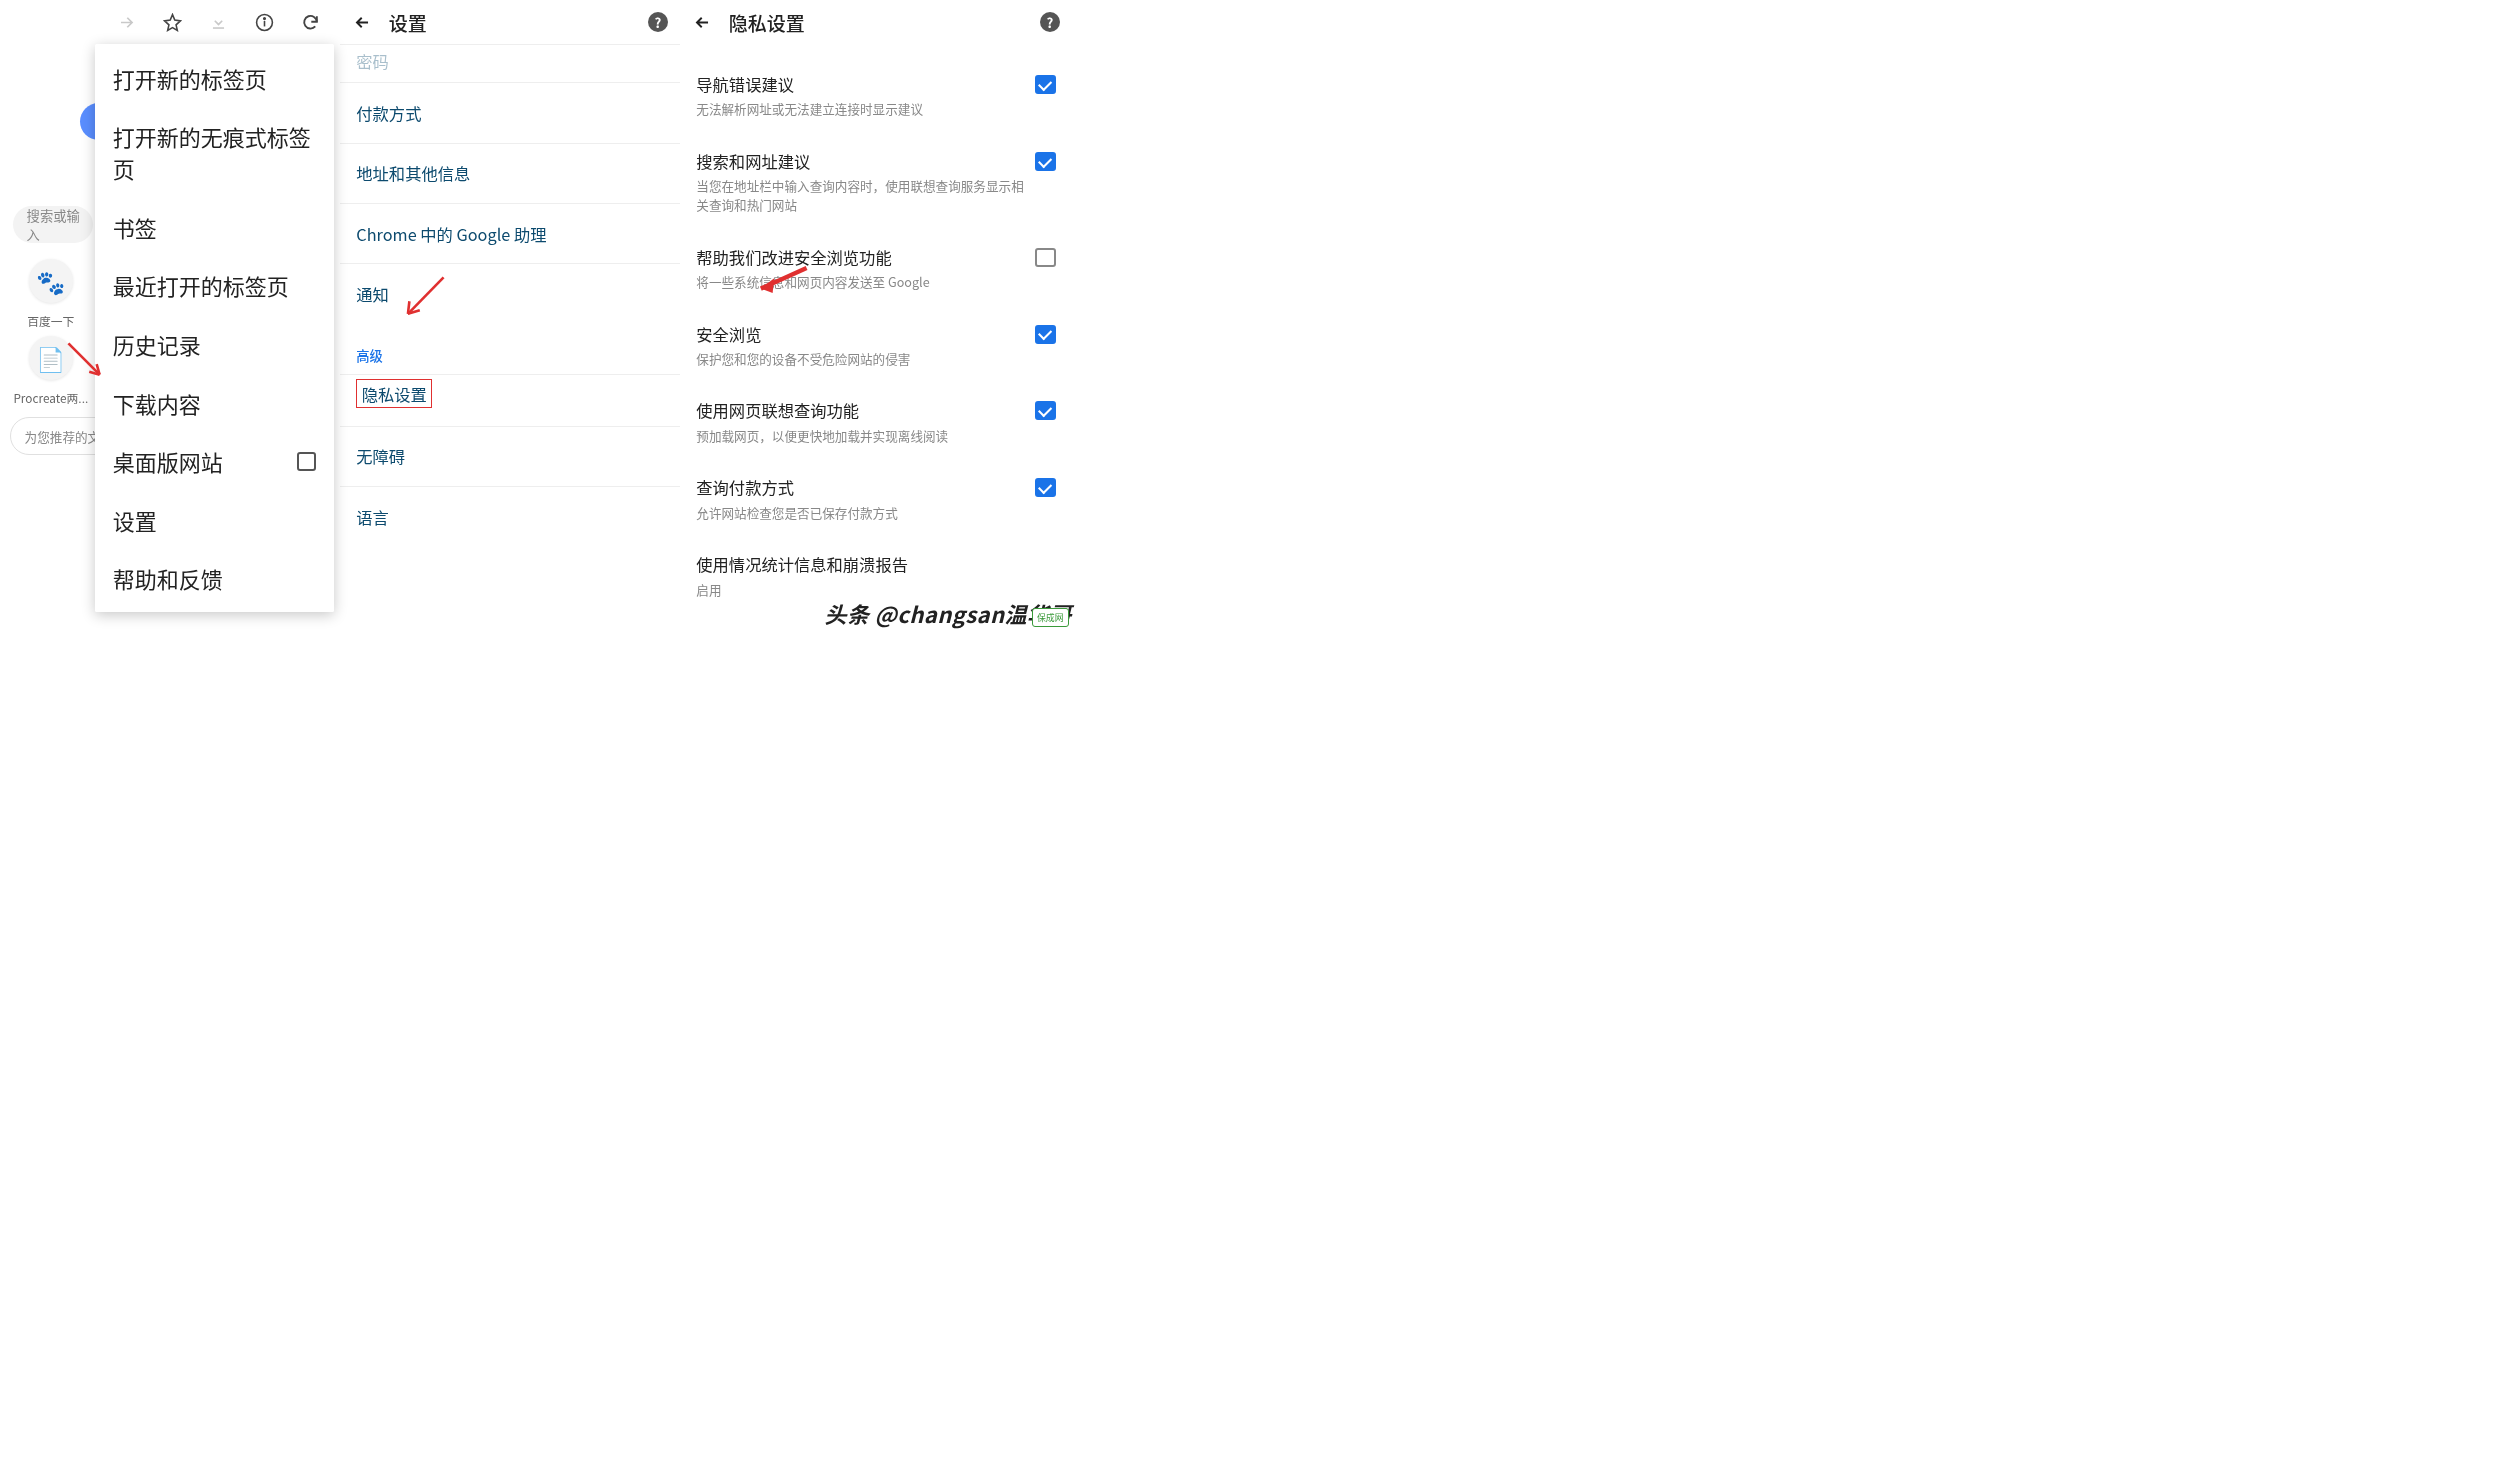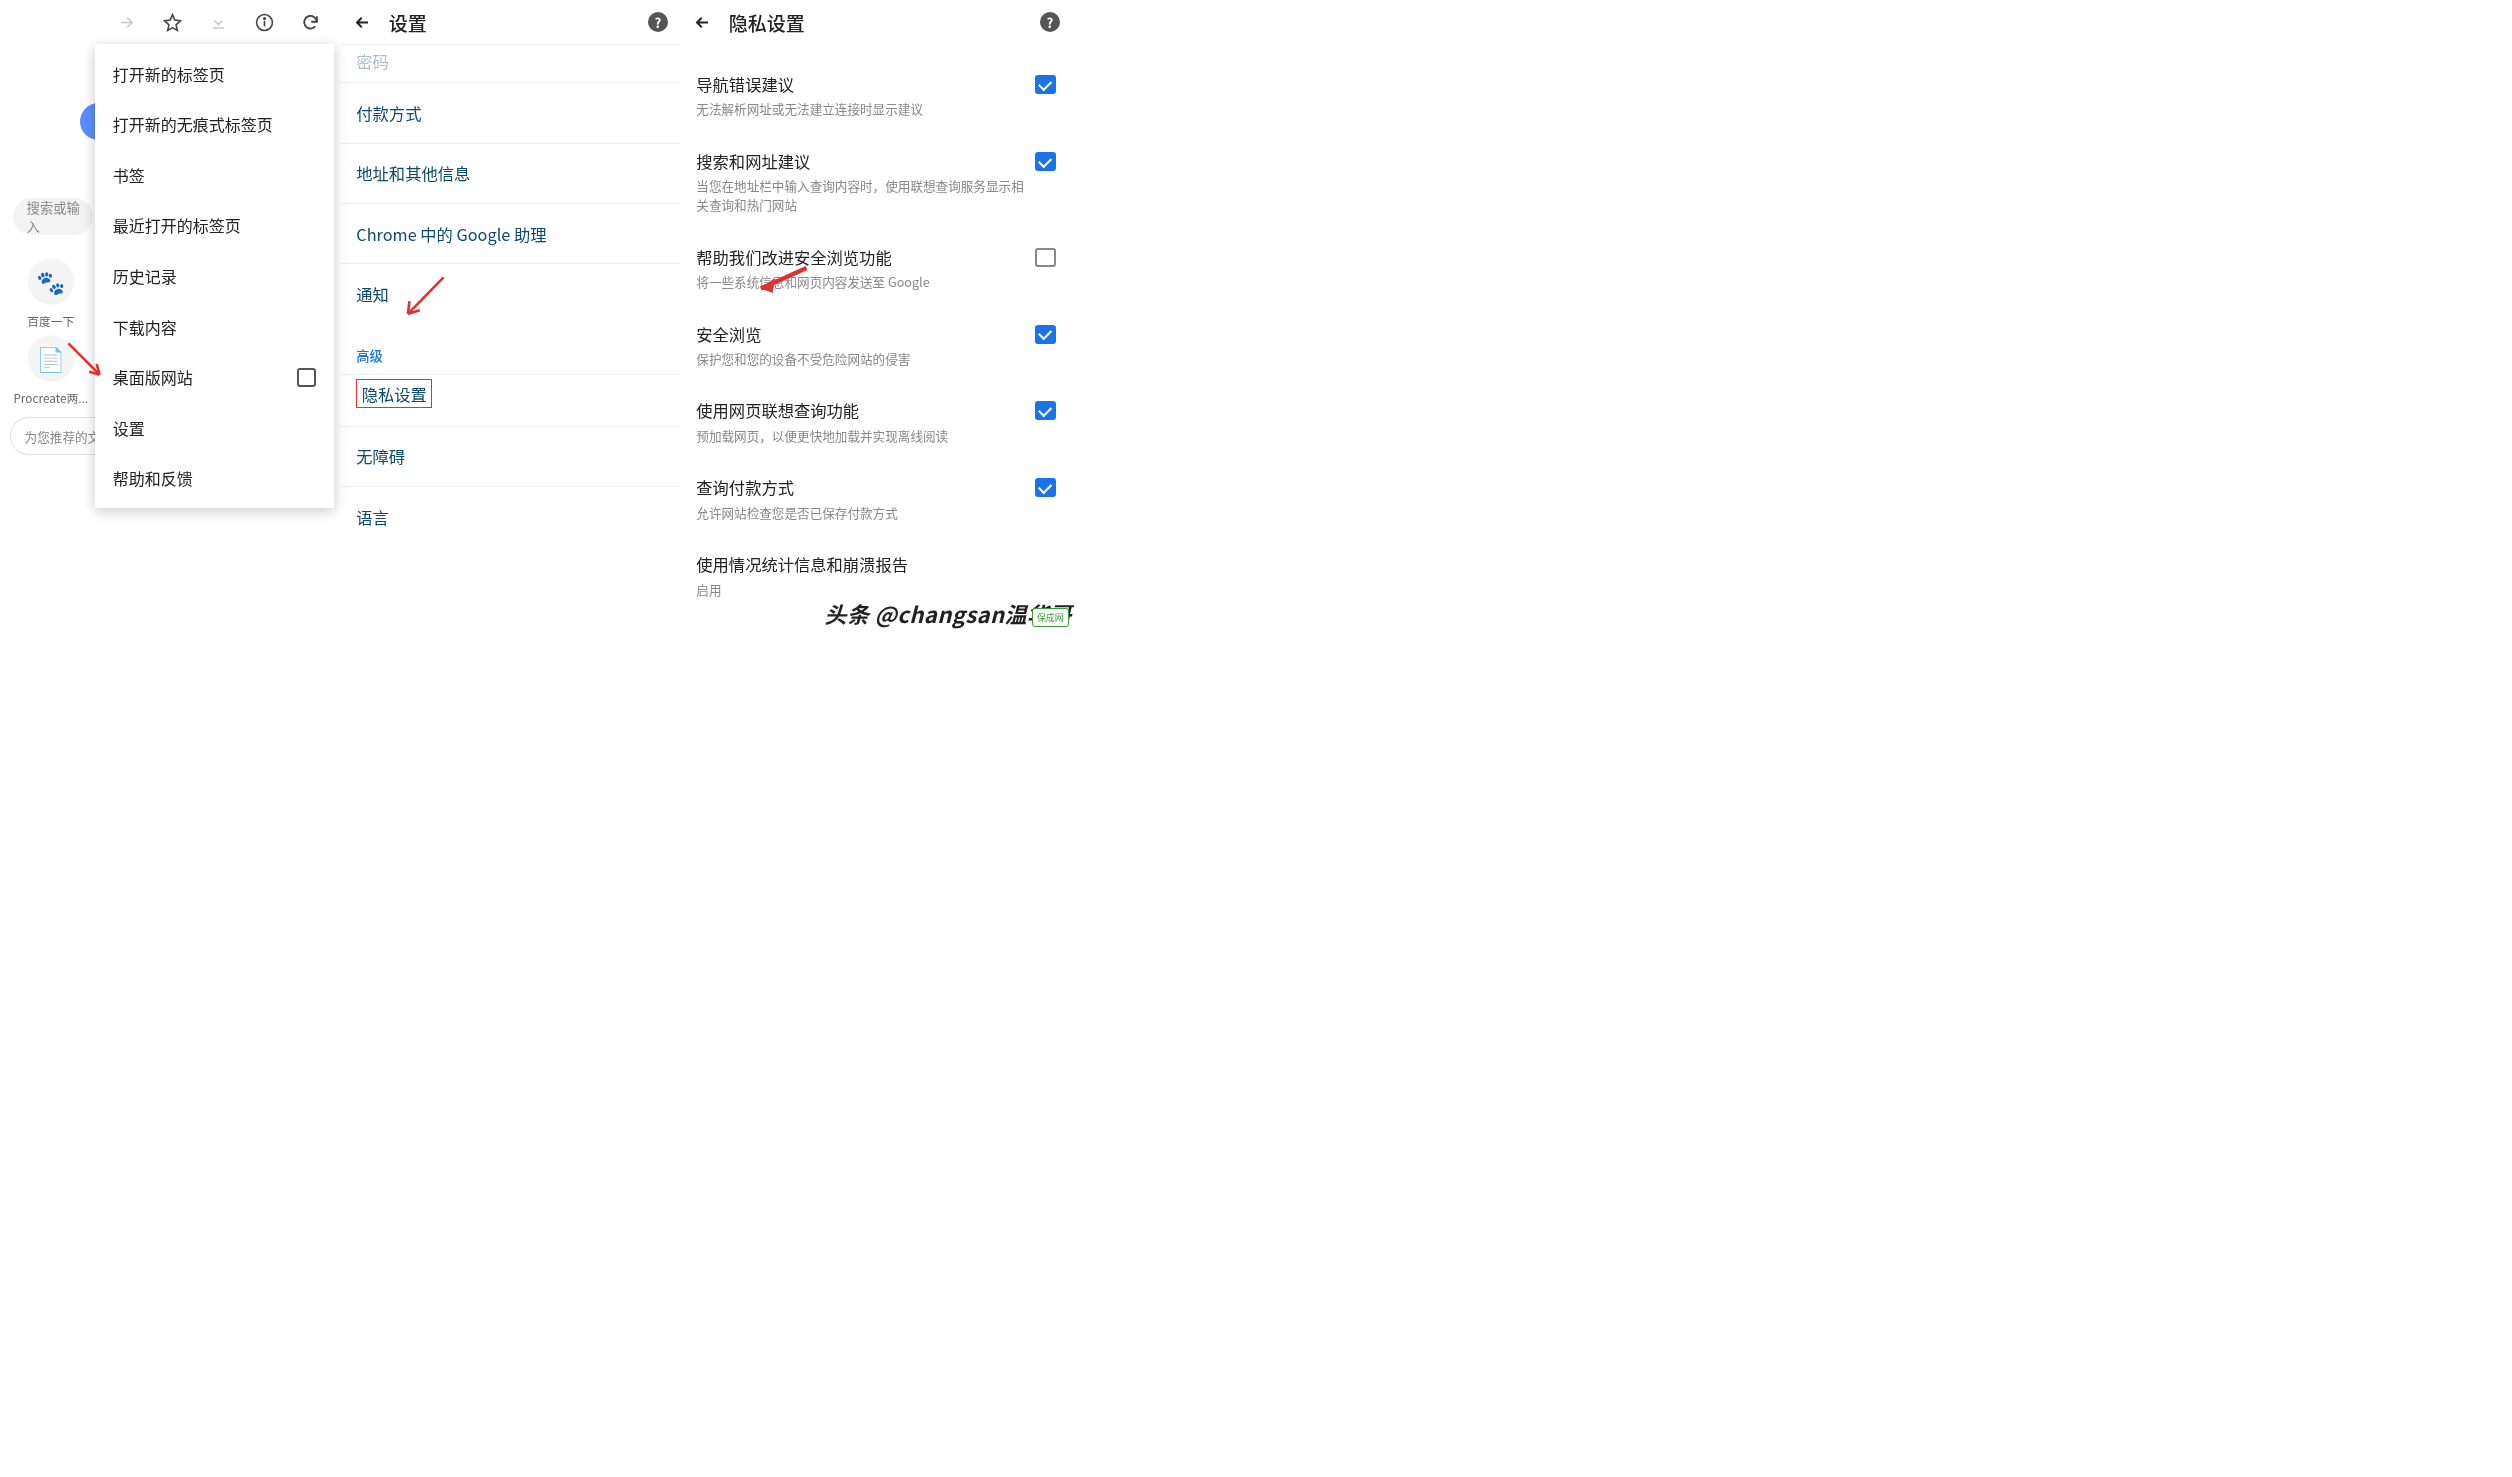--- a/index.html
+++ b/index.html
@@ -8,21 +8,21 @@
     .panel-1 { width: 340px; }
     .panel-2 { width: 340px; }
     .panel-3 { width: 392px; }
 
     
     .p1-bg { position: absolute; inset: 0; padding: 5.9px; }
     .toolbar-row { height: 44px; display: flex; align-items: center; justify-content: space-around; padding: 0 5.9px 0 103px; }
     .toolbar-row .ico { width: 22px; height: 22px; display: flex; align-items: center; justify-content: center; color: #444; }
     .ico.disabled { color: #c9c9c9; }
     .menu-popup { position: absolute; top: 44px; left: 95px; right: 5.9px; background: #fff; box-shadow: 0 3px 13.3px rgba(0,0,0,.22); border-radius: 1.5px; padding: 4.4px 0; z-index: 5; }
-    .menu-item { display: flex; align-items: center; justify-content: space-between; padding: 13.3px 17.7px; font-size: 16px; color: #222; cursor: pointer; }
+    .menu-item { display: flex; align-items: center; justify-content: space-between; padding: 13.3px 17.7px; font-size: 22px; color: #222; cursor: pointer; }
     .cb { width: 19px; height: 19px; border: 2.2px solid #555; border-radius: 3px; }
     .cb.blue { border-color: #1a73e8; background: #1a73e8; position: relative; }
     .cb.blue::after { content: ""; position: absolute; left: 3.7px; top: 0.7px; width: 5.9px; height: 10.3px; border: solid #fff; border-width: 0 2.2px 2.2px 0; transform: rotate(45deg); }
     .cb.gray { border-color: #888; }
 
     .left-bg { position: absolute; left: 10.3px; top: 192px; width: 81px; display: flex; flex-direction: column; align-items: center; gap: 8.9px; color: #666; font-size: 11.8px; }
     .circle-icon { width: 44px; height: 44px; border-radius: 50%; background: #f4f4f4; display: flex; align-items: center; justify-content: center; font-size: 23.6px; color: #3b7ff5; box-shadow: 0 0.7px 3px rgba(0,0,0,.1); }
     .avatar { position: absolute; left: 80px; top: 103px; width: 37px; height: 37px; border-radius: 50%; background: #5a8eff; }
     .searchbar-stub { display: flex; align-items: center; height: 37px; background: #f3f3f3; border-radius: 18.5px; padding: 0 13.3px; font-size: 13.3px; color: #888; }
     .rec-stub { position: absolute; left: 10.3px; top: 417px; right: 13.3px; height: 38px; border: 0.7px solid #e0e0e0; border-radius: 19px; display: flex; align-items: center; padding: 0 13.3px; font-size: 12.6px; color: #888; }
@@ -55,21 +55,21 @@
     .wm-logo { position: absolute; right: 10px; bottom: 5.9px; font-size: 8.9px; color: #3a9a3a; padding: 2.2px 4.4px; border: 0.7px solid #3a9a3a; border-radius: 3px; background:#fff; }
   </style>
 </head>
 <body>
 
 <div class="panel panel-1">
   <div class="p1-bg">
 
     <div class="avatar"></div>
 
-    <div class="searchbar-stub" style="position:absolute; left:13.3px; top:198px; width:80px;align-items:center;">
+    <div class="searchbar-stub" style="position:absolute; left:13.3px; top:206px; width:80px;align-items:center;">
       <span>搜索或输入</span>
     </div>
 
     <div class="left-bg" style="top:259px;">
       <div class="circle-icon">🐾</div>
       <span>百度一下</span>
     </div>
     <div class="left-bg" style="top:336px;">
       <div class="circle-icon" style="color:#bbb;">📄</div>
       <span>Procreate两...</span>

